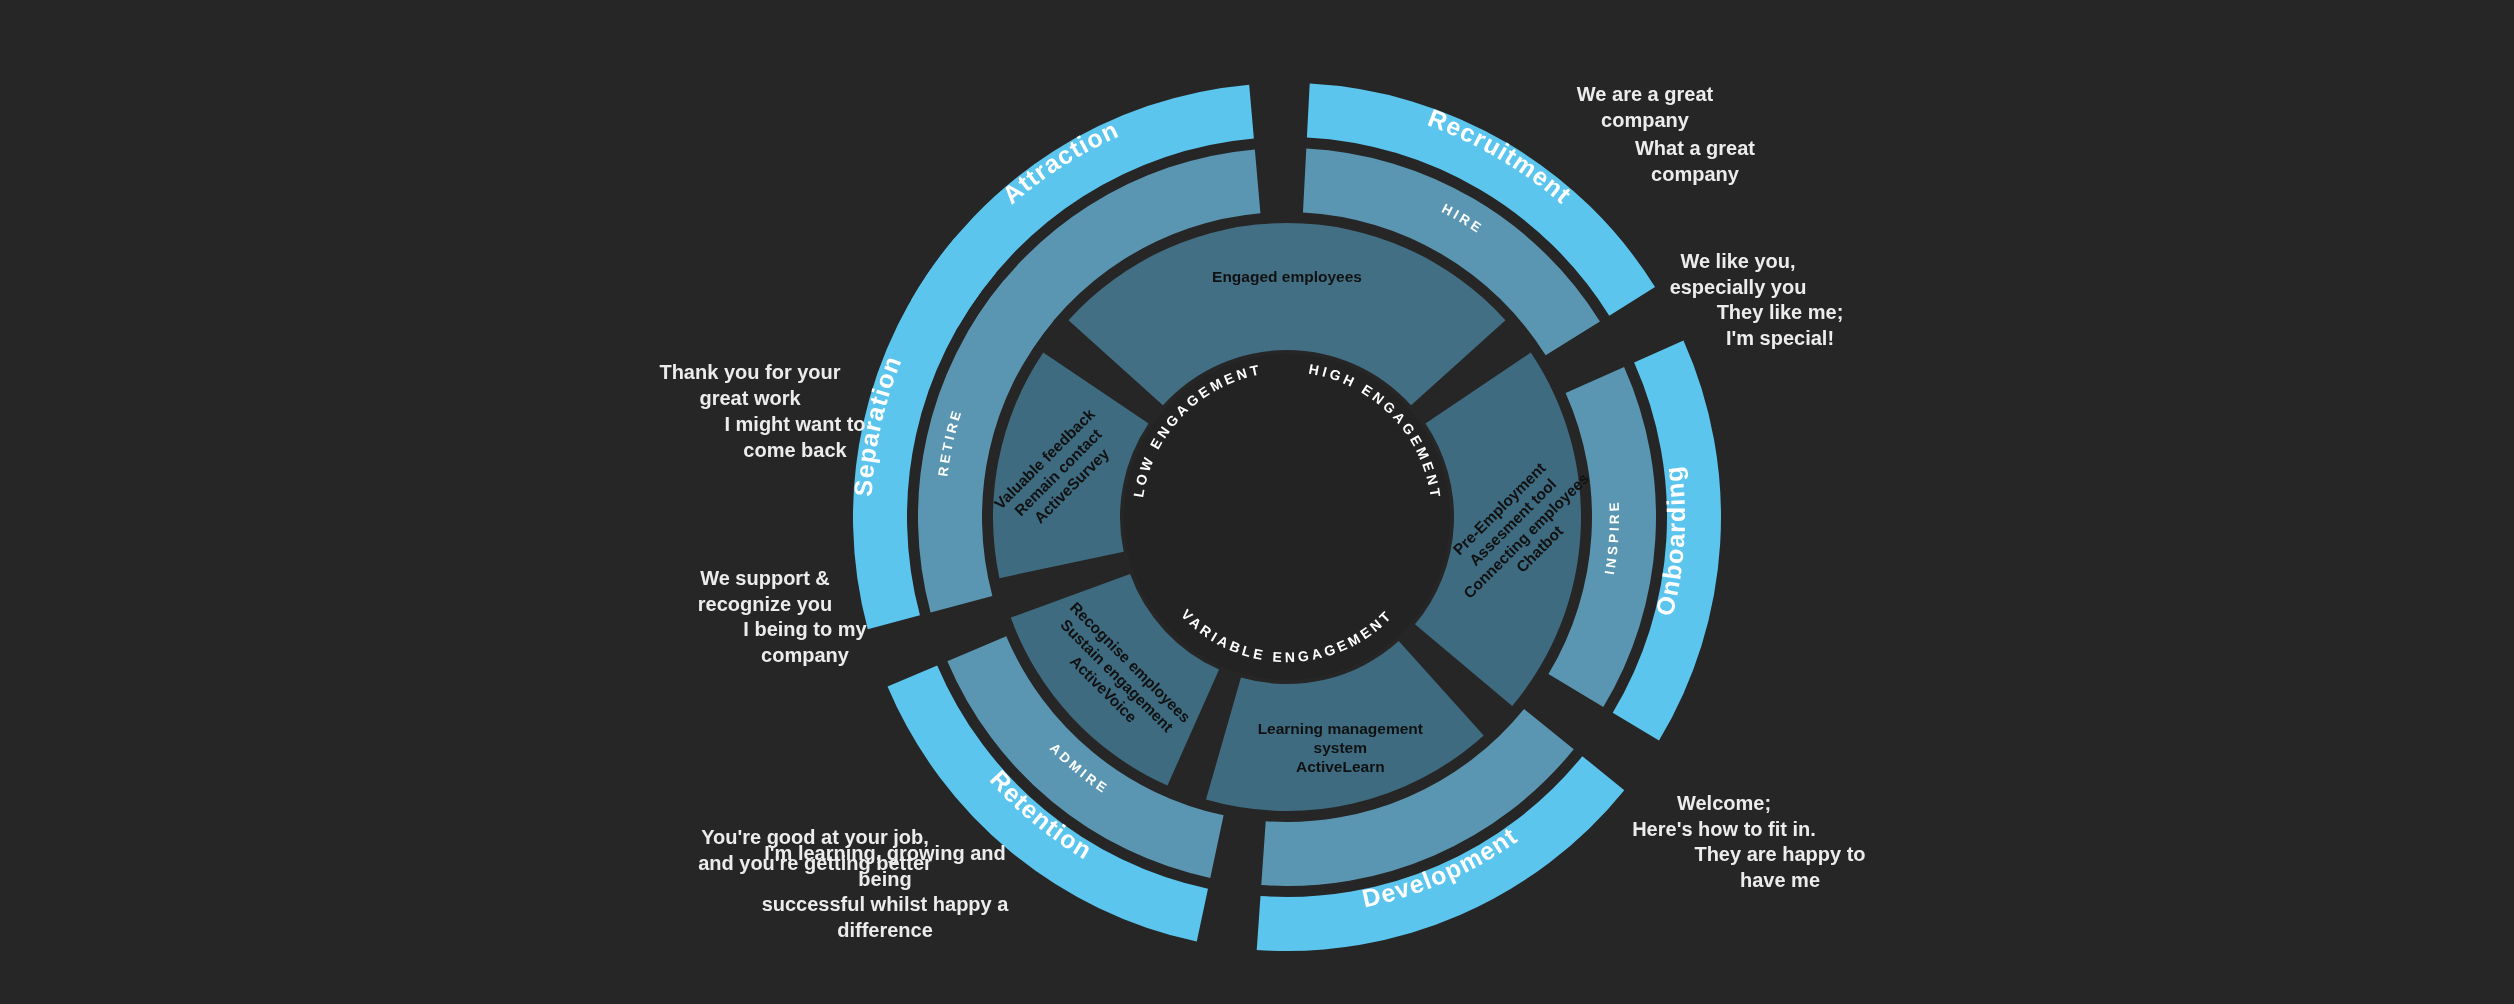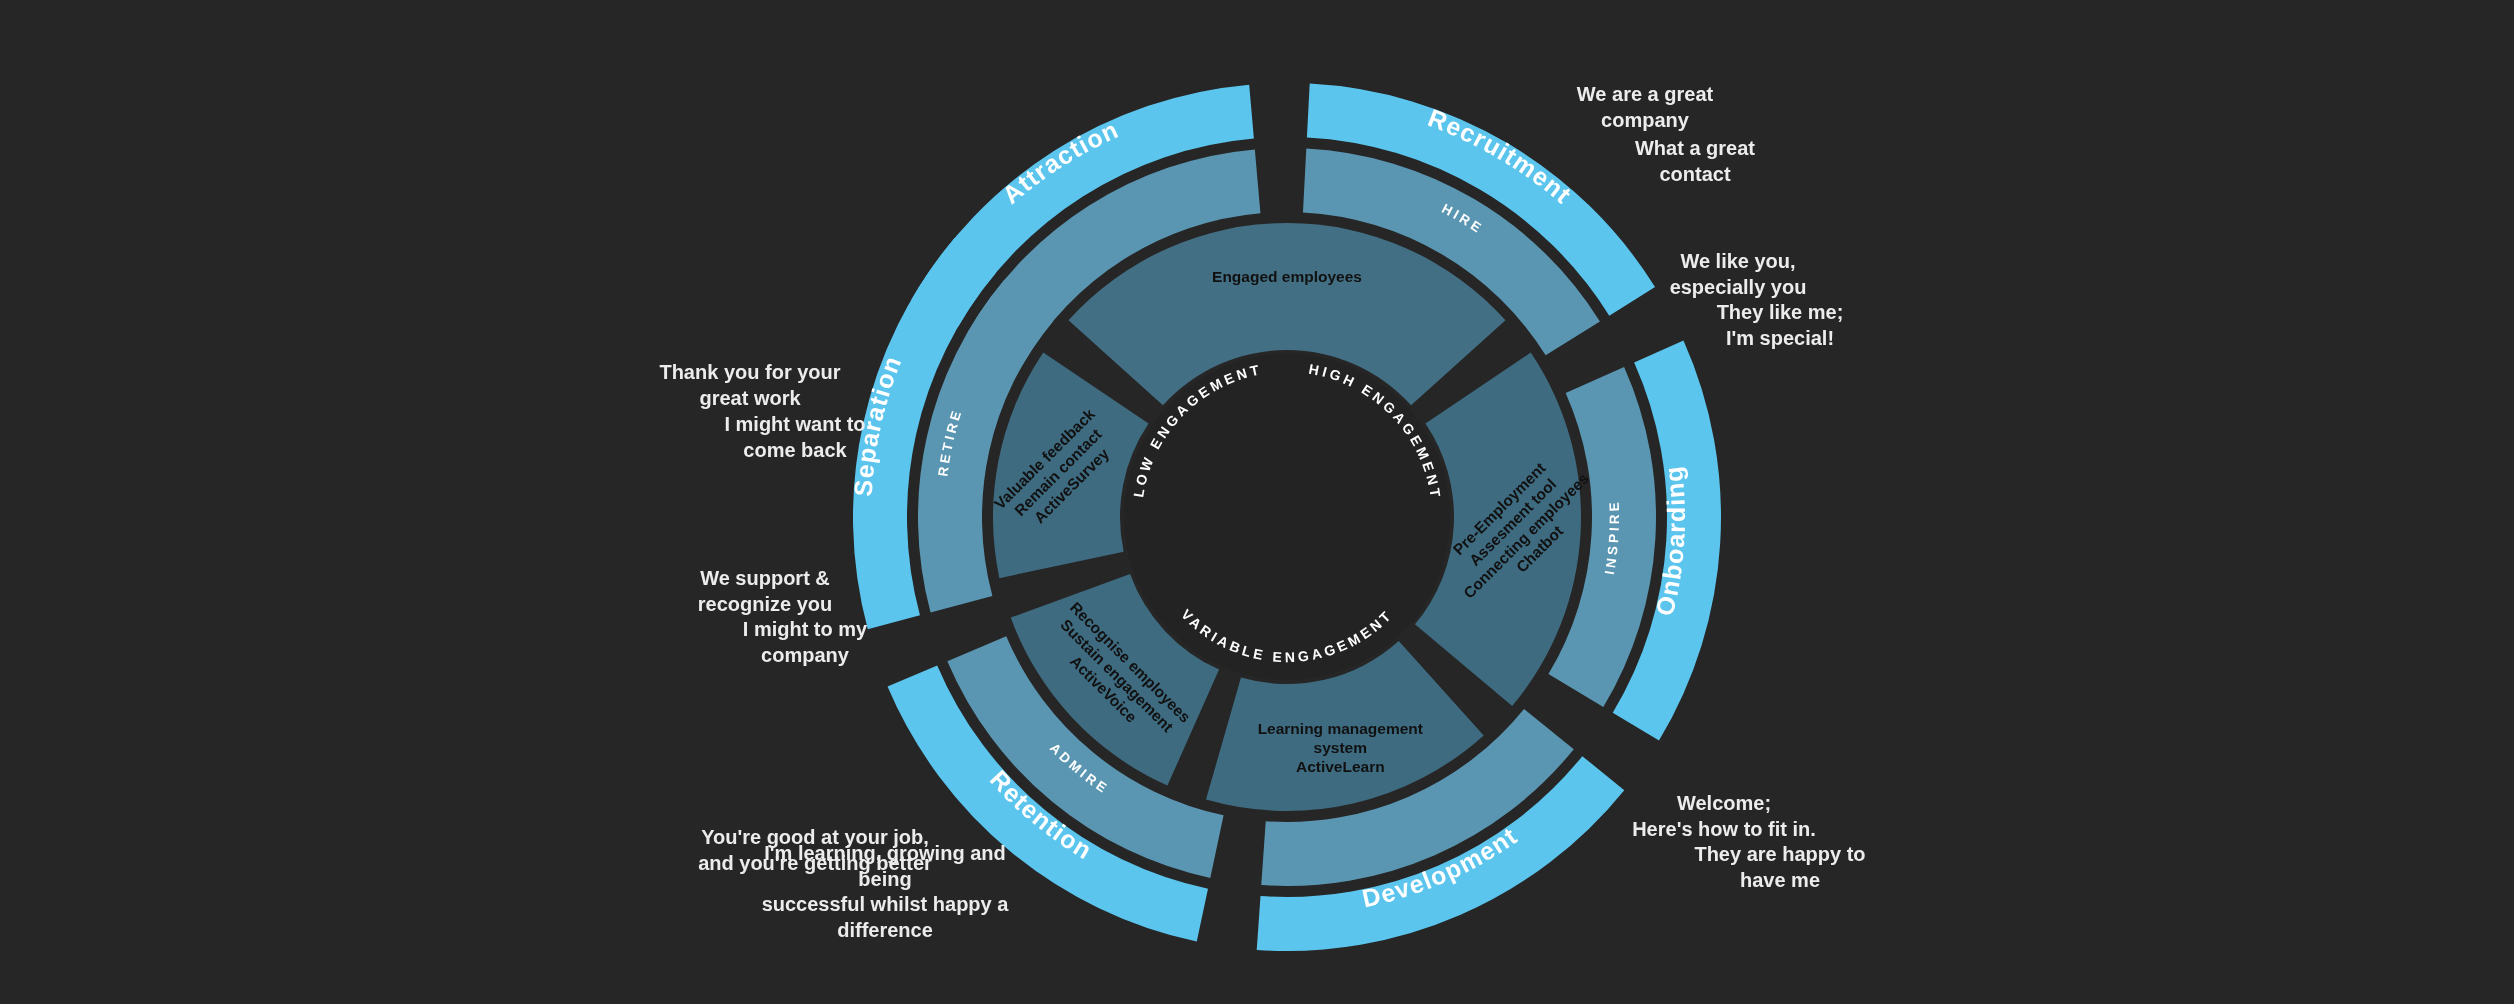--- a/index.html
+++ b/index.html
@@ -118,41 +118,41 @@
         <text class="stage-label"><textPath href="#marc0" startOffset="50%" text-anchor="middle">HIRE</textPath></text>
         <text class="stage-label"><textPath href="#marc1" startOffset="50%" text-anchor="middle">INSPIRE</textPath></text>
         <text class="stage-label"><textPath href="#marc2" startOffset="50%" text-anchor="middle">ADMIRE</textPath></text>
         <text class="stage-label"><textPath href="#marc3" startOffset="50%" text-anchor="middle">RETIRE</textPath></text>
       </g>
   </svg>
 
   <div class="ann c" style="left:1565px;top:82px;width:160px;">We are a great
 company</div>
   <div class="ann c" style="left:1615px;top:136px;width:160px;">What a great
-contact</div>
+company</div>
 
   <div class="ann c" style="left:1648px;top:249px;width:180px;">We like you,
 especially you</div>
   <div class="ann c" style="left:1690px;top:300px;width:180px;">They like me;
 I'm special!</div>
 
   <div class="ann c" style="left:1614px;top:791px;width:220px;">Welcome;
 Here's how to fit in.</div>
   <div class="ann c" style="left:1680px;top:842px;width:200px;">They are happy to
 have me</div>
 
   <div class="ann c" style="left:690px;top:789px;width:250px;margin-top:36px;">You're good at your job,
 and you're getting better</div>
   <div class="ann c" style="left:750px;top:841px;width:270px;">I'm learning, growing and being
 successful whilst happy a
 difference</div>
 
   <div class="ann c" style="left:670px;top:566px;width:190px;">We support &amp;
 recognize you</div>
-  <div class="ann c" style="left:710px;top:617px;width:190px;">I might to my
+  <div class="ann c" style="left:710px;top:617px;width:190px;">I being to my
 company</div>
 
   <div class="ann c" style="left:650px;top:360px;width:200px;">Thank you for your
 great work</div>
   <div class="ann c" style="left:700px;top:412px;width:190px;">I might want to
 come back</div>
 
 </div>
 
 </body></html>

